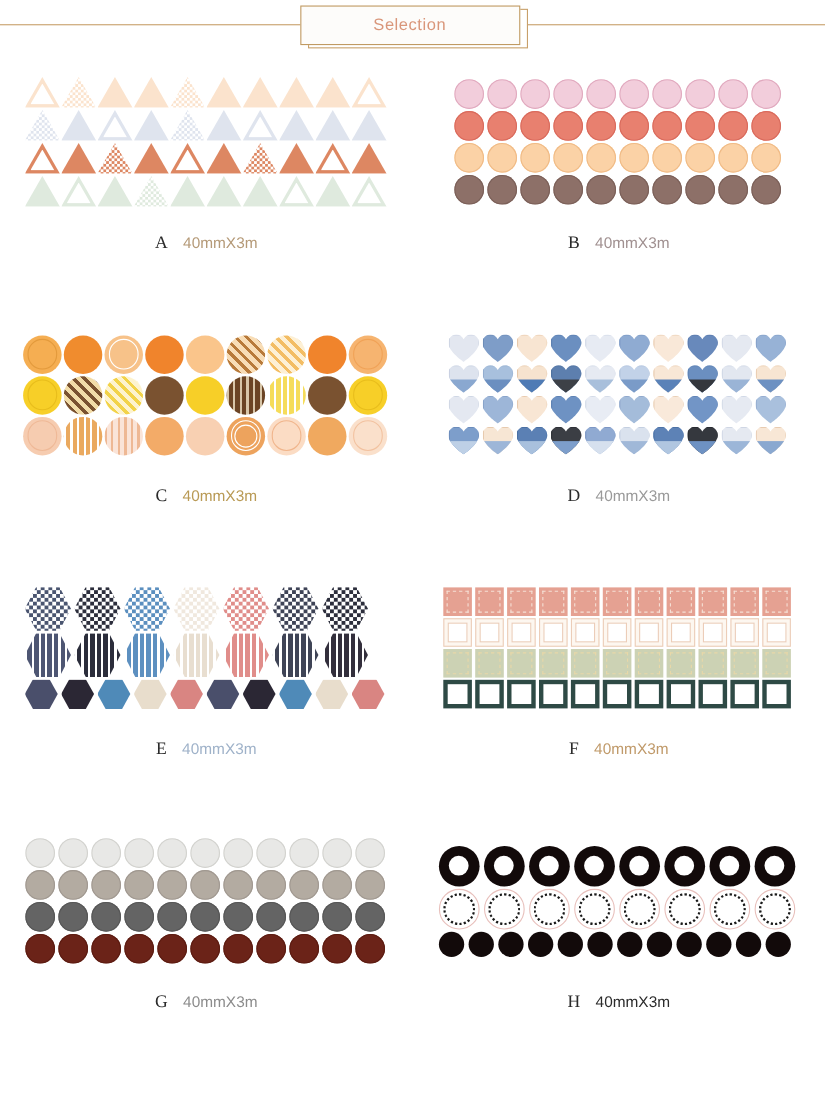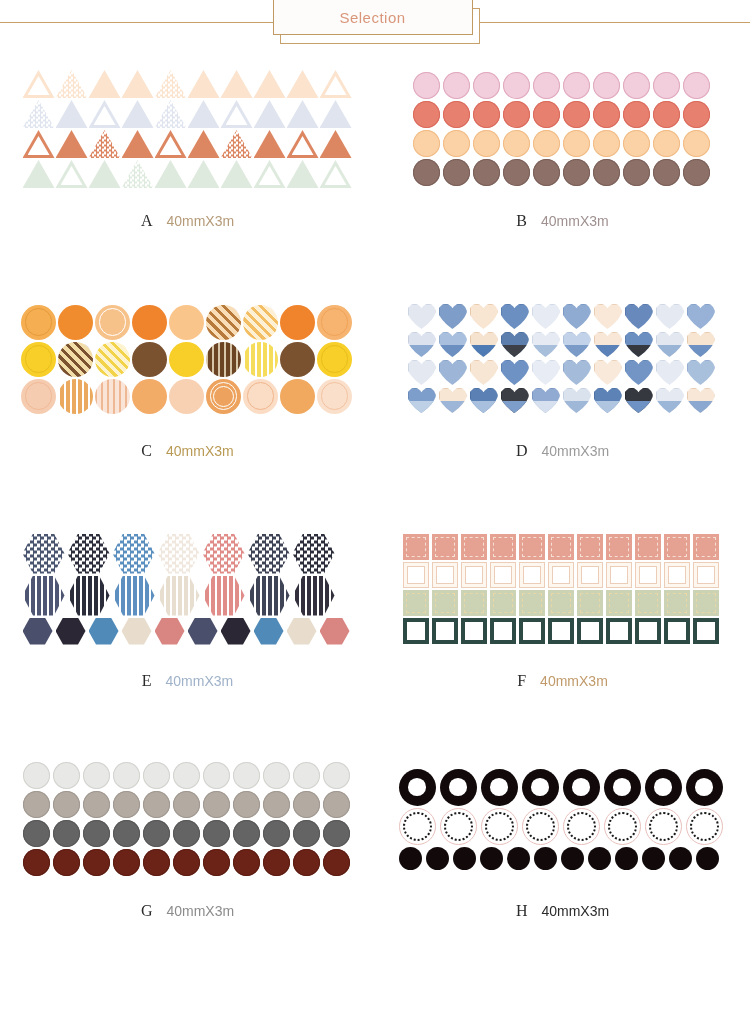--- a/index.html
+++ b/index.html
@@ -11,20 +11,21 @@
     font-family: "Liberation Sans", sans-serif;
     overflow: hidden;
     position: relative;
   }
 
   
   .header {
     position: relative;
     height: 46px;
     display: flex;
+    align-items: center;
     justify-content: center;
   }
   .header-rule {
     position: absolute;
     left: 0; right: 0;
     top: 22px;
     height: 1px;
     background: #c8a06a;
   }
   .header-box-shadow {

